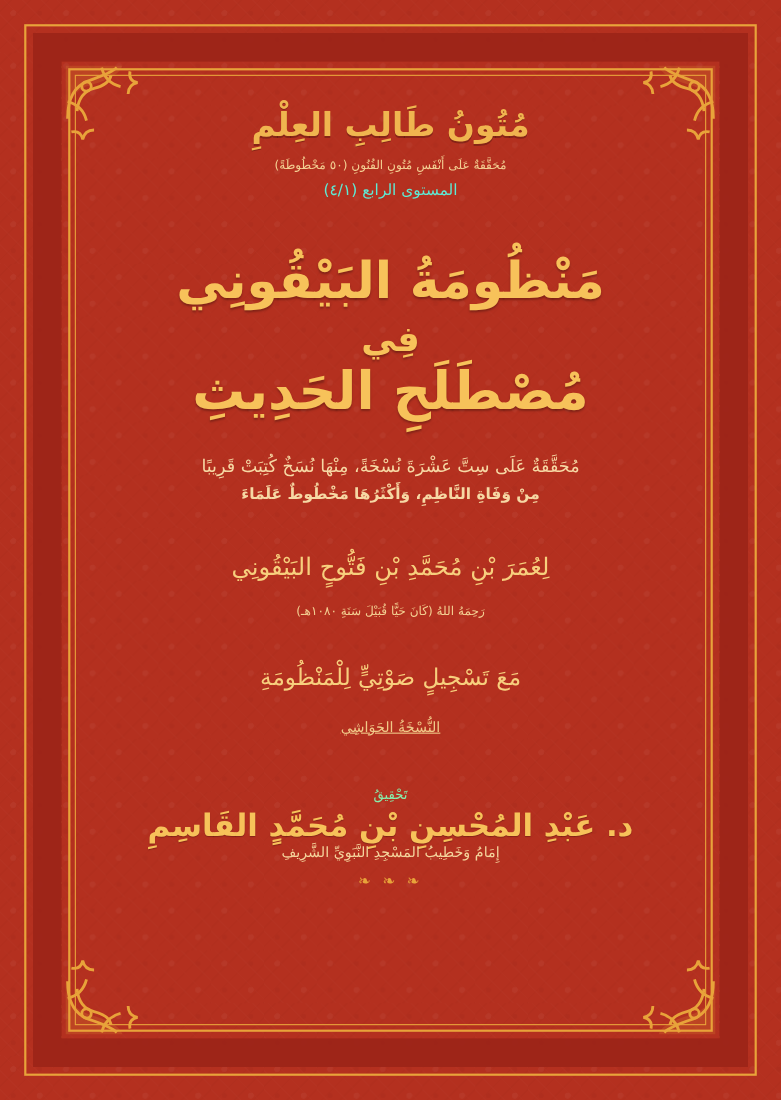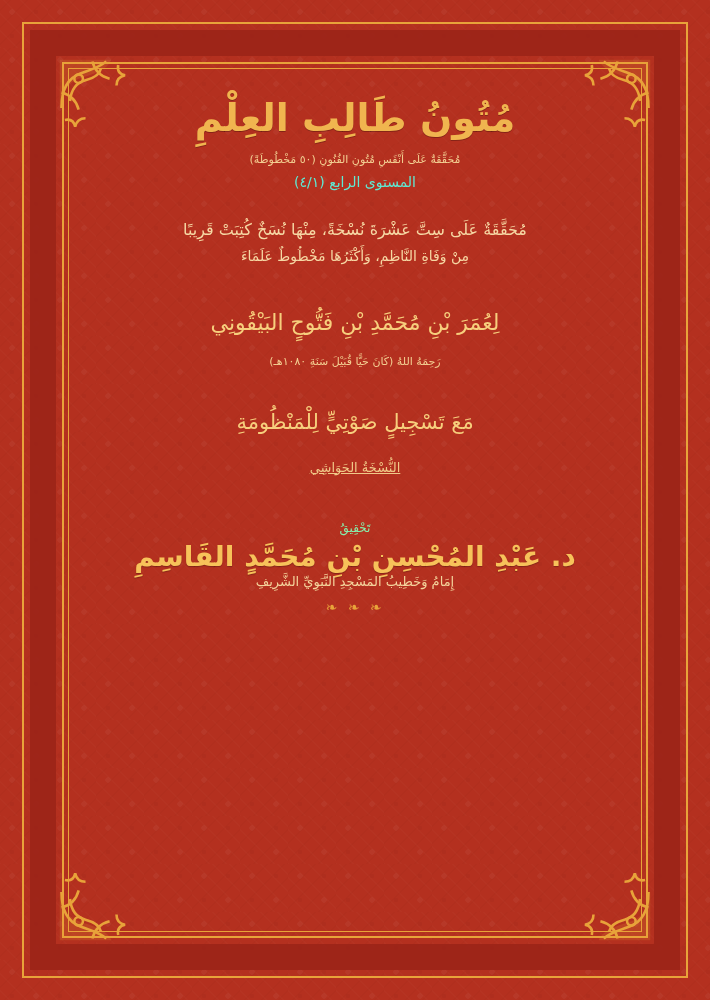--- a/index.html
+++ b/index.html
@@ -104,21 +104,21 @@
     left: 78px; right: 78px; top: 76px; bottom: 76px;
     text-align: center;
     color: #f2c469;
     display: flex;
     flex-direction: column;
     align-items: center;
   }
 
   .series-block { margin-top: 22px; }
   .series-title {
-    font-size: 38px;
+    font-size: 30px;
     font-weight: bold;
     color: #f0b54f;
     letter-spacing: 0;
     line-height: 1.1;
     text-shadow: 0 1px 0 rgba(0,0,0,0.25);
   }
   .series-sub {
     font-size: 11px;
     color: #f3cf92;
     margin-top: 12px;
@@ -149,21 +149,21 @@
     font-size: 48px;
     margin-top: 2px;
   }
 
   .desc {
     margin-top: 26px;
     font-size: 16px;
     color: #f6d8a4;
     line-height: 1.75;
   }
-  .desc .l2 { font-size: 14px; display: block; }
+  .desc .l2 { font-size: 14px; display: block; font-weight: bold; }
 
   .author {
     margin-top: 40px;
     font-size: 22px;
     color: #f7cf7d;
     line-height: 1.3;
   }
   .author-death {
     font-size: 11px;
     color: #f3cf92;
@@ -271,20 +271,25 @@
   </div>
 
   <div class="content">
 
     <div class="series-block">
       <div class="series-title">مُتُونُ طَالِبِ العِلْمِ</div>
       <div class="series-sub">مُحَقَّقَةٌ عَلَى أَنْفَسِ مُتُونِ الفُنُونِ (٥٠ مَخْطُوطَةً)</div>
       <div class="series-level">المستوى الرابع (٤/١)</div>
     </div>
 
+    <div class="main-title">
+      <span class="line1">مَنْظُومَةُ البَيْقُونِي</span>
+      <span class="fi">فِي</span>
+      <span class="line2">مُصْطَلَحِ الحَدِيثِ</span>
+    </div>
 
     <div class="desc">
       <span class="l1">مُحَقَّقَةٌ عَلَى سِتَّ عَشْرَةَ نُسْخَةً، مِنْهَا نُسَخٌ كُتِبَتْ قَرِيبًا</span>
       <span class="l2">مِنْ وَفَاةِ النَّاظِمِ، وَأَكْثَرُهَا مَخْطُوطٌ عَلَمَاءَ</span>
     </div>
 
     <div class="author">
       <div>لِعُمَرَ بْنِ مُحَمَّدِ بْنِ فَتُّوحٍ البَيْقُونِي</div>
       <div class="author-death">رَحِمَهُ اللهُ (كَانَ حَيًّا قُبَيْلَ سَنَةِ ١٠٨٠هـ)</div>
     </div>

